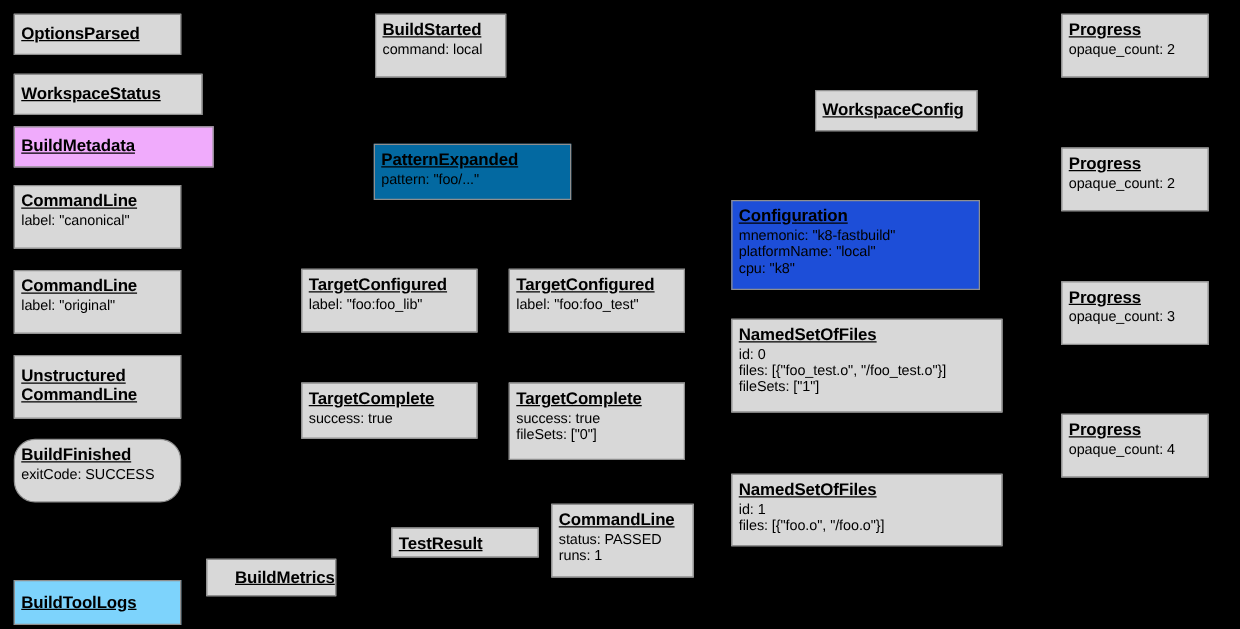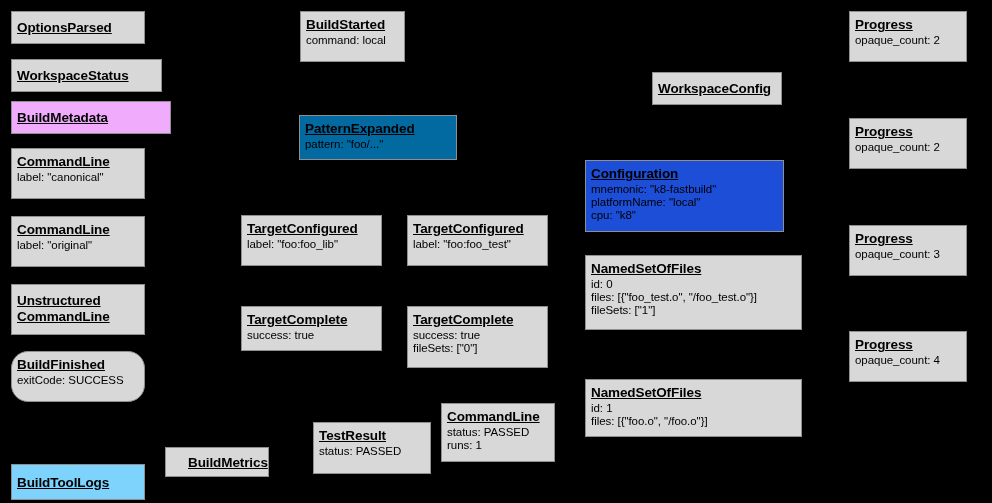--- a/index.html
+++ b/index.html
@@ -171,21 +171,21 @@
         <div class="node-field">files: [{"foo.o", "/foo.o"}]</div>
       </div>
     </div>
     <div class="node" style="left: 441px; top: 403px; width: 114px; height: 59px; background: rgb(216, 216, 216); border-color: rgb(143, 143, 143); color: rgb(0, 0, 0);">
       <div><span class="node-title">CommandLine</span></div>
       <div class="node-fields">
         <div class="node-field">status: PASSED</div>
         <div class="node-field">runs: 1</div>
       </div>
     </div>
-    <div class="node" style="left: 313px; top: 422px; width: 118px; height: 52px; background: rgb(216, 216, 216); border-color: rgb(143, 143, 143); color: rgb(0, 0, 0);">
+    <div class="node" style="left: 313px; top: 422px; width: 118px; height: 24px; background: rgb(216, 216, 216); border-color: rgb(143, 143, 143); color: rgb(0, 0, 0);">
       <div><span class="node-title">TestResult</span></div>
       <div class="node-fields">
         <div class="node-field">status: PASSED</div>
       </div>
     </div>
     <div class="node title-only" style="left: 11px; top: 447px; width: 134px; height: 36px; background: #7dd3fc; border-color: rgb(143, 143, 143); color: rgb(0, 0, 0); margin-top: 17px;">
       <div><span class="node-title">BuildToolLogs</span></div>
     </div>
     <div class="node title-only" style="left: 165px; top: 447px; width: 104px; height: 30px; background: rgb(216, 216, 216); border-color: rgb(143, 143, 143); color: rgb(0, 0, 0); padding-left: 22px;">
       <div><span class="node-title">BuildMetrics</span></div>

